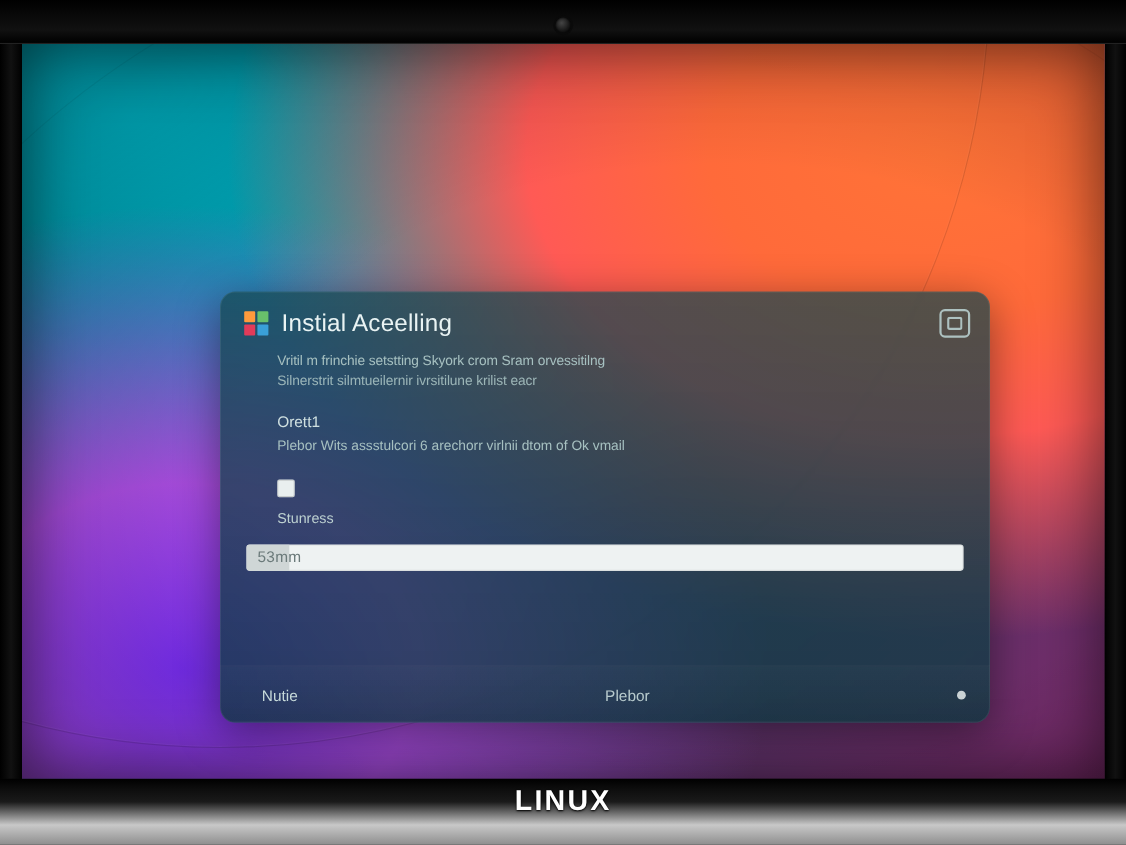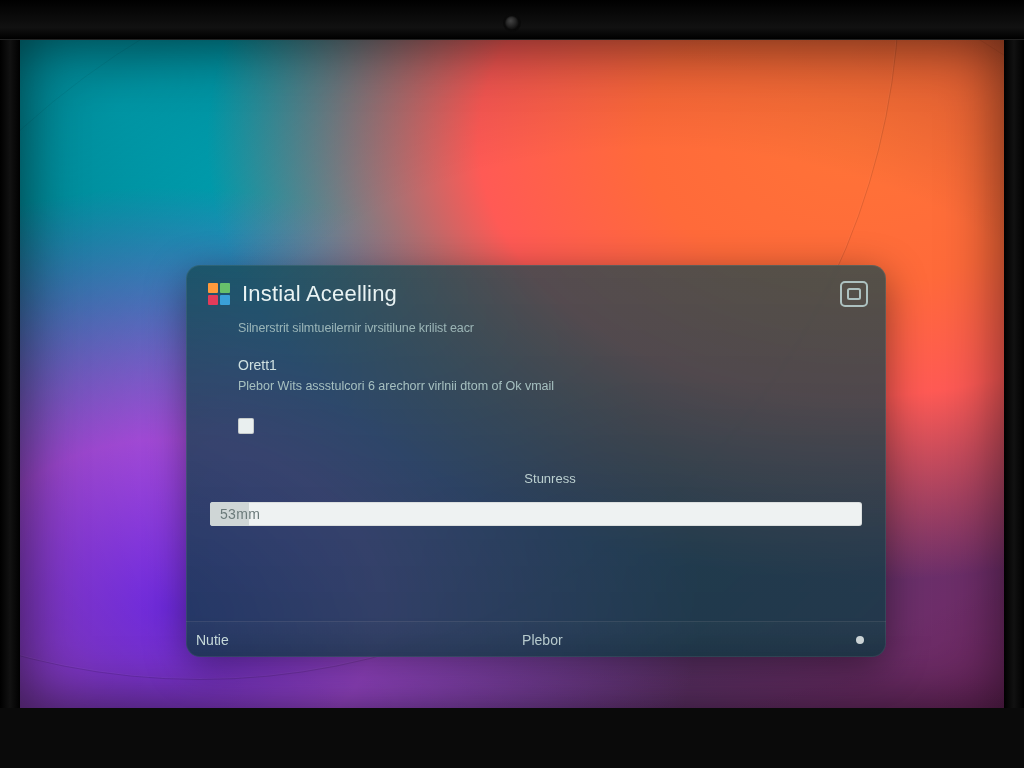--- a/index.html
+++ b/index.html
@@ -63,21 +63,21 @@
     position: absolute; border-radius: 50%;
     border: 1px solid rgba(0,0,0,0.12);
     pointer-events: none;
   }
   .arc1 { width: 1400px; height: 1400px; left: -520px; top: -760px; box-shadow: 0 0 0 1px rgba(255,255,255,0.03) inset; }
   .arc2 { width: 1600px; height: 1600px; left: -260px; top: -120px; opacity: .5; }
 
   
   .dialog {
     position: absolute;
-    left: 166px; top: 225px;
+    left: 180px; top: 225px;
     width: 700px; height: 392px;
     border-radius: 14px;
     background: linear-gradient(to bottom, rgba(20,70,78,0.72), rgba(14,58,66,0.78));
     backdrop-filter: blur(2px);
     box-shadow: 0 10px 40px rgba(0,0,0,0.45), inset 0 0 0 1px rgba(255,255,255,0.08);
     color: #d8e6e6;
   }
   .dlg-header {
     display: flex; align-items: center; gap: 12px;
     padding: 16px 18px 8px 22px;
@@ -117,21 +117,21 @@
     font-size: 12.5px; color: #a6c0c0; margin-top: 2px;
   }
   .checkbox-row {
     margin-top: 22px; display: flex; align-items: center; gap: 10px;
   }
   .checkbox {
     width: 16px; height: 16px; background: #e9efef; border-radius: 2px;
     box-shadow: inset 0 0 0 1px rgba(0,0,0,0.15);
   }
   .status-label {
-    margin-top: 36px; font-size: 13px; color: #bcd0d0; text-align: center;
+    margin-top: 10px; font-size: 13px; color: #bcd0d0;
   }
 
   .progress-wrap {
     margin: 14px 0 0 0;
     padding: 0;
   }
   .progress {
     position: relative;
     height: 24px;
     background: #eef2f2;
@@ -147,24 +147,24 @@
     background: #cfd6d6;
   }
   .progress-text {
     position: absolute; left: 10px; top: 0; bottom: 0;
     display: flex; align-items: center;
     font-size: 14px; color: #6b7a7a; letter-spacing: 0.3px;
   }
 
   .dlg-footer {
     position: absolute; left: 0; right: 0; bottom: 0;
-    height: 36px;
+    height: 52px;
     border-top: 1px solid rgba(255,255,255,0.10);
     display: flex; align-items: center;
-    padding: 0 22px 0 10px;
+    padding: 0 22px 0 38px;
     font-size: 14px; color: #c7dada;
     background: linear-gradient(to bottom, rgba(255,255,255,0.02), rgba(0,0,0,0.06));
     border-radius: 0 0 14px 14px;
   }
   .footer-left { flex: 0 0 auto; }
   .footer-center { flex: 1 1 auto; text-align: center; opacity: .9; }
   .footer-dot {
     width: 8px; height: 8px; border-radius: 50%;
     background: #e9efef; opacity: .85;
   }
@@ -193,20 +193,21 @@
         </div>
         <div class="dlg-title">Instial Aceelling</div>
         <div class="win-btn">
           <svg width="14" height="12" viewBox="0 0 14 12" fill="none" stroke="#bcd6d6" stroke-width="2">
             <rect x="1" y="1" width="12" height="10" rx="1.5"></rect>
           </svg>
         </div>
       </div>
 
       <div class="dlg-body">
+        <div class="p1">Vritil m frinchie setstting Skyork crom Sram orvessitilng</div>
         <div class="p2">Silnerstrit silmtueilernir ivrsitilune krilist eacr</div>
 
         <div class="sect-label">Orett1</div>
         <div class="sect-sub">Plebor Wits assstulcori 6 arechorr virlnii dtom of Ok vmail</div>
 
         <div class="checkbox-row">
           <div class="checkbox"></div>
           <div></div>
         </div>
 
@@ -221,13 +222,16 @@
       </div>
 
       <div class="dlg-footer">
         <div class="footer-left">Nutie</div>
         <div class="footer-center">Plebor</div>
         <div class="footer-dot"></div>
       </div>
     </div>
   </div>
 
+  <div class="bezel-bottom">
+    <div class="brand">LINUX</div>
+  </div>
 </div>
 
 </body></html>

